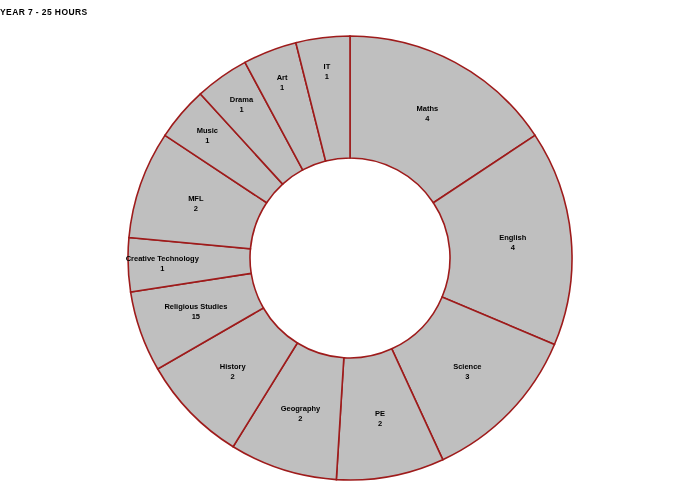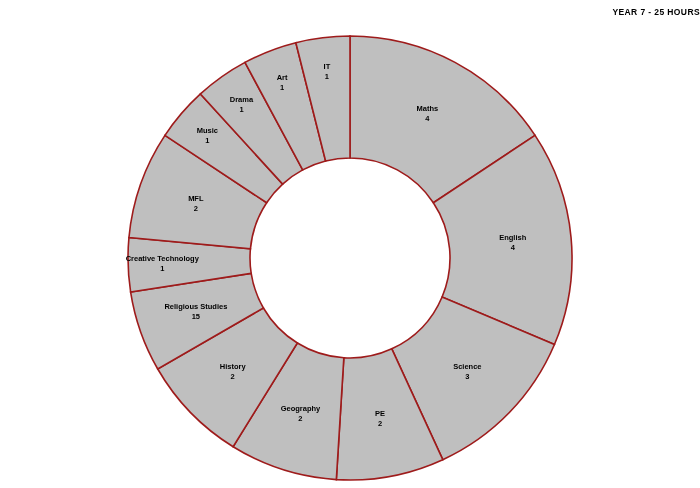--- a/index.html
+++ b/index.html
@@ -12,21 +12,21 @@
     background: #ffffff;
     font-family: "Liberation Sans", sans-serif;
     overflow: hidden;
     position: relative;
   }
   #chart-title {
     position: absolute;
     top: 7px;
     left: 0;
     width: 700px;
-    text-align: right;
+    text-align: left;
     font-size: 8.5px;
     font-weight: bold;
     letter-spacing: 0.4px;
     color: #000000;
   }
   #donut-wrap {
     position: absolute;
     left: 0;
     top: 0;
     width: 700px;

